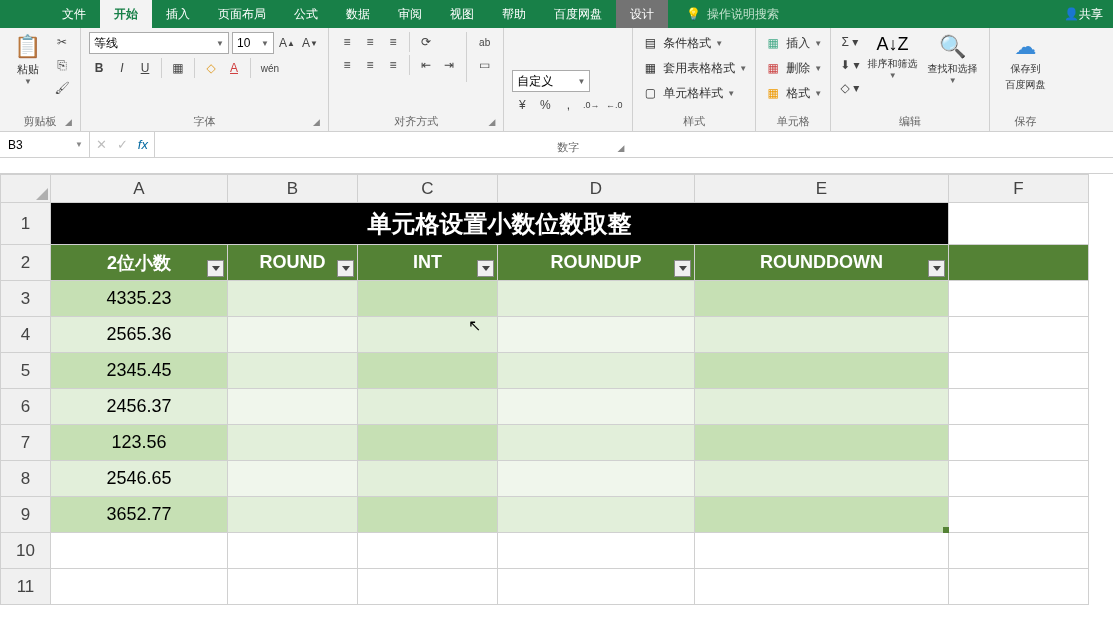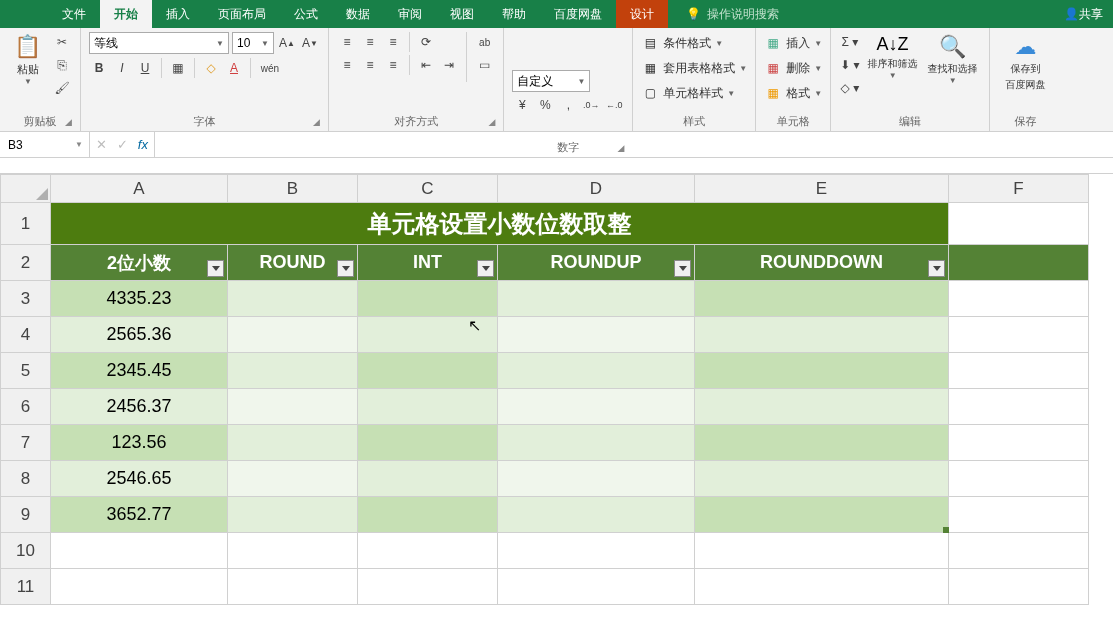--- a/index.html
+++ b/index.html
@@ -2,21 +2,21 @@
 <html><head>
 <meta charset="utf-8">
 <style>
 * { margin: 0; padding: 0; box-sizing: border-box; font-family: "Microsoft YaHei", sans-serif; }
 body { background: #fff; overflow: hidden; width: 1113px; height: 632px; }
 
 
 .tab-bar { background: #188048; height: 28px; display: flex; align-items: center; padding-left: 48px; }
 .tab { padding: 0 14px; height: 28px; display: flex; align-items: center; color: #fff; font-size: 12px; cursor: pointer; }
 .tab.active { background: #f3f3f3; color: #188048; font-weight: bold; }
-.tab.design { background: #c2410c; }
+.tab.design { background: #737373; }
 .tell-me { display: flex; align-items: center; color: #c0e0cc; font-size: 12px; margin-left: 18px; }
 .tell-me .bulb { margin-right: 6px; }
 .share { margin-left: auto; color: #fff; font-size: 12px; padding-right: 10px; display: flex; align-items: center; }
 
 
 .ribbon { background: #f3f3f3; height: 104px; border-bottom: 1px solid #d0d0d0; display: flex; }
 .group { border-right: 1px solid #d0d0d0; padding: 4px 8px 2px 8px; display: flex; flex-direction: column; justify-content: space-between; }
 .group-body { display: flex; gap: 4px; align-items: flex-start; }
 .group-label { text-align: center; font-size: 11px; color: #666; padding-top: 2px; position: relative; }
 .group-label .launcher { position: absolute; right: 0; bottom: 2px; font-size: 9px; color: #888; }
@@ -52,21 +52,21 @@
 .grid-area { position: relative; }
 .grid { border-collapse: collapse; }
 .grid td, .grid th { border: 1px solid #d0d0d0; }
 .corner { width: 50px; height: 28px; background: #f0f0f0; border-right: 1px solid #b0b0b0; border-bottom: 1px solid #b0b0b0; position: relative; }
 .corner::after { content: ''; position: absolute; right: 2px; bottom: 2px; width: 0; height: 0; border-left: 12px solid transparent; border-bottom: 12px solid #b0b0b0; }
 .col-head { background: #f0f0f0; height: 28px; font-size: 17px; color: #444; text-align: center; font-weight: normal; }
 .row-head { background: #f0f0f0; width: 50px; font-size: 17px; color: #444; text-align: center; font-weight: normal; }
 .col-A { width: 177px; } .col-B { width: 130px; } .col-C { width: 140px; } .col-D { width: 197px; } .col-E { width: 254px; } .col-F { width: 140px; }
 
 .grid tbody td { height: 36px; font-size: 18px; padding: 0 8px; }
-.title-row td.merged { background: #4d7c0f; color: #fff; font-size: 24px; font-weight: bold; text-align: center; height: 42px; }
+.title-row td.merged { background: #000000; color: #fff; font-size: 24px; font-weight: bold; text-align: center; height: 42px; }
 .header-row td { background: #548235; color: #fff; font-size: 20px; font-weight: bold; text-align: center; position: relative; height: 36px; }
 .filter-btn { position: absolute; right: 3px; bottom: 3px; width: 17px; height: 17px; background: #f0f0f0; border: 1px solid #888; display: flex; align-items: center; justify-content: center; }
 .filter-btn::after { content: ''; width: 0; height: 0; border-left: 4px solid transparent; border-right: 4px solid transparent; border-top: 5px solid #444; }
 .data-row td { text-align: center; }
 .data-row.odd td.bandA { background: #c6e0b4; } .data-row.even td.bandA { background: #e2efda; }
 .data-row.odd td.bandB { background: #e2efda; } .data-row.even td.bandB { background: #f0f6ec; }
 .data-row td.blank { background: #fff; }
 .grid tbody tr.empty td { background: #fff; height: 36px; }
 .table-handle { position: absolute; width: 6px; height: 6px; background: #548235; }
 .cursor { position: absolute; left: 468px; top: 142px; font-size: 16px; color: #000; pointer-events: none; }

